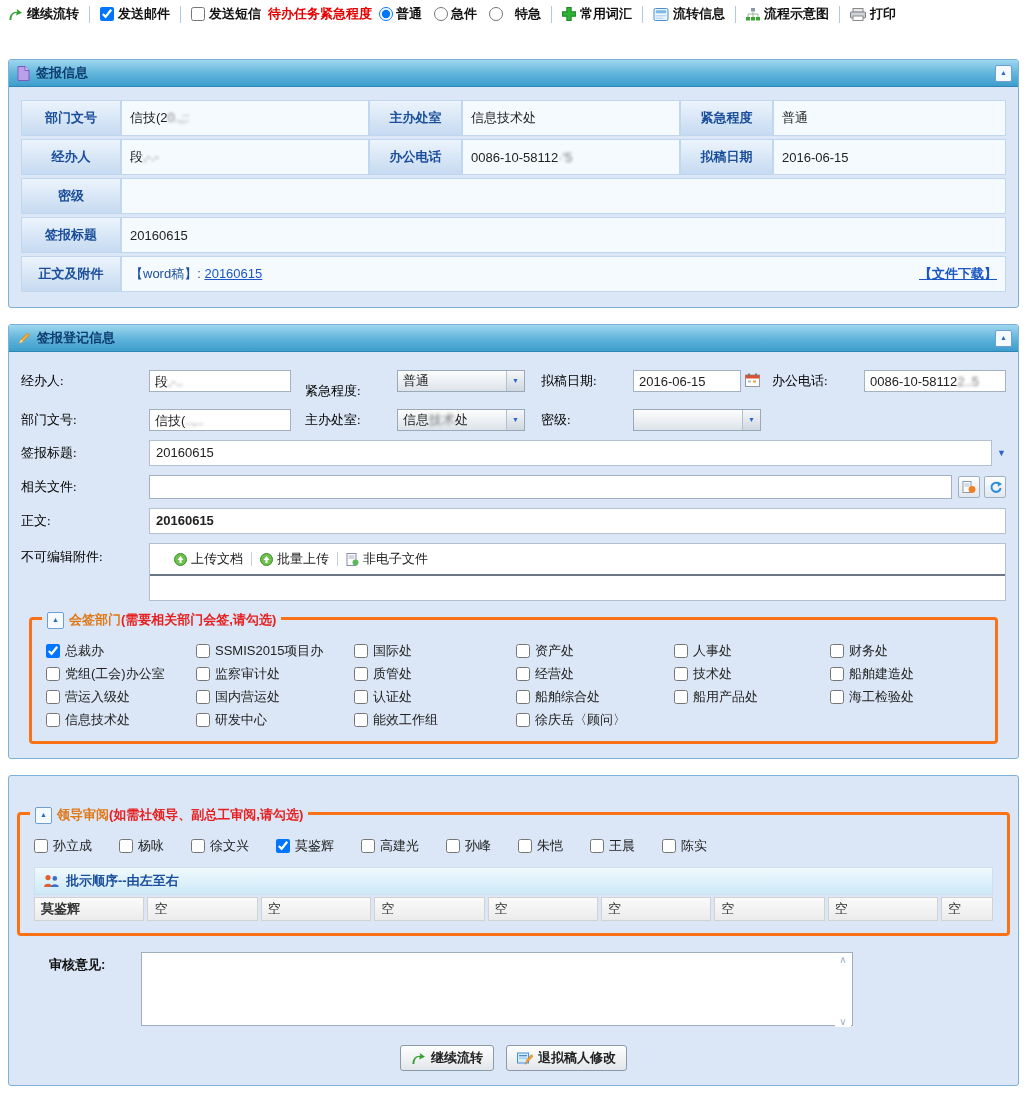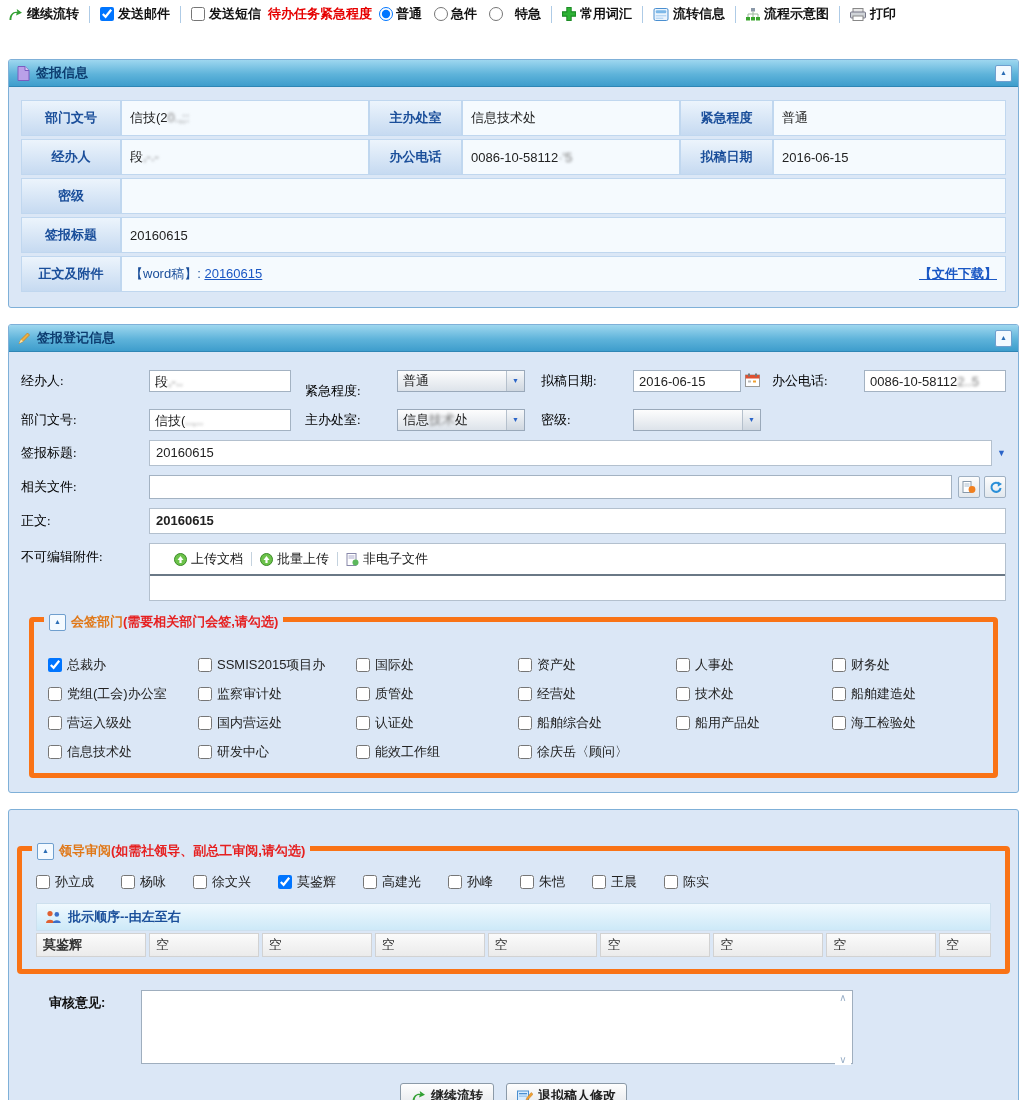--- a/index.html
+++ b/index.html
@@ -49,27 +49,27 @@
   .attach-tb{display:flex;align-items:center;gap:8px;padding:6px 24px;border-bottom:2px solid #6a7886;}
   .attach-link{display:flex;align-items:center;gap:4px;color:#222;cursor:pointer;}
   .attach-sep{width:1px;height:14px;background:#c4d2de;}
   .attach-hd{display:flex;background:linear-gradient(#f7f7f7,#e4e4e4);border-bottom:1px solid #cfcfcf;}
   .attach-hd div{padding:4px 8px;border-right:1px solid #d6d6d6;font-weight:bold;color:#333;}
   .ah-title{flex:1;}
   .ah-desc{width:78px;}
   .ah-man{width:52px;border-right:none !important;}
   .attach-empty{height:24px;}
   
-  .fieldset{position:relative;border:5px solid #f97316;border-radius:4px;margin:16px 8px 10px;
+  .fieldset{position:relative;border:3px solid #f97316;border-radius:4px;margin:16px 8px 10px;
     padding:18px 14px 12px;}
   .legend{position:absolute;top:-9px;left:10px;background:#dbe7f6;padding:0 5px;display:flex;
     align-items:center;gap:5px;}
   .legend .org{color:#e07818;font-weight:bold;}
   .legend .red{color:#e62020;font-weight:bold;}
-  .cb-grid{display:grid;grid-template-columns:150px 158px 162px 158px 156px 1fr;row-gap:11px;margin-top:16px;}
+  .cb-grid{display:grid;grid-template-columns:150px 158px 162px 158px 156px 1fr;row-gap:5px;margin-top:4px;}
   .cb-item{display:flex;align-items:center;gap:5px;cursor:pointer;}
   .cb-item input{margin:0;width:14px;height:14px;}
   .leaders-row{display:flex;gap:27px;margin-top:4px;flex-wrap:nowrap;}
   
   .order-bar{margin-top:12px;height:26px;display:flex;align-items:center;gap:6px;padding:0 8px;
     background:linear-gradient(#f0f9fe,#cde9f8);border:1px solid #cde0ee;font-weight:bold;color:#1a4e9a;}
   .order-row{display:flex;gap:3px;margin-top:2px;}
   .order-cell{flex:1;height:22px;line-height:22px;padding:0 6px;background:linear-gradient(#fbfbfb,#ebebeb);
     border:1px solid #d2d2d2;color:#333;}
   .order-cell:first-child{font-weight:bold;}

